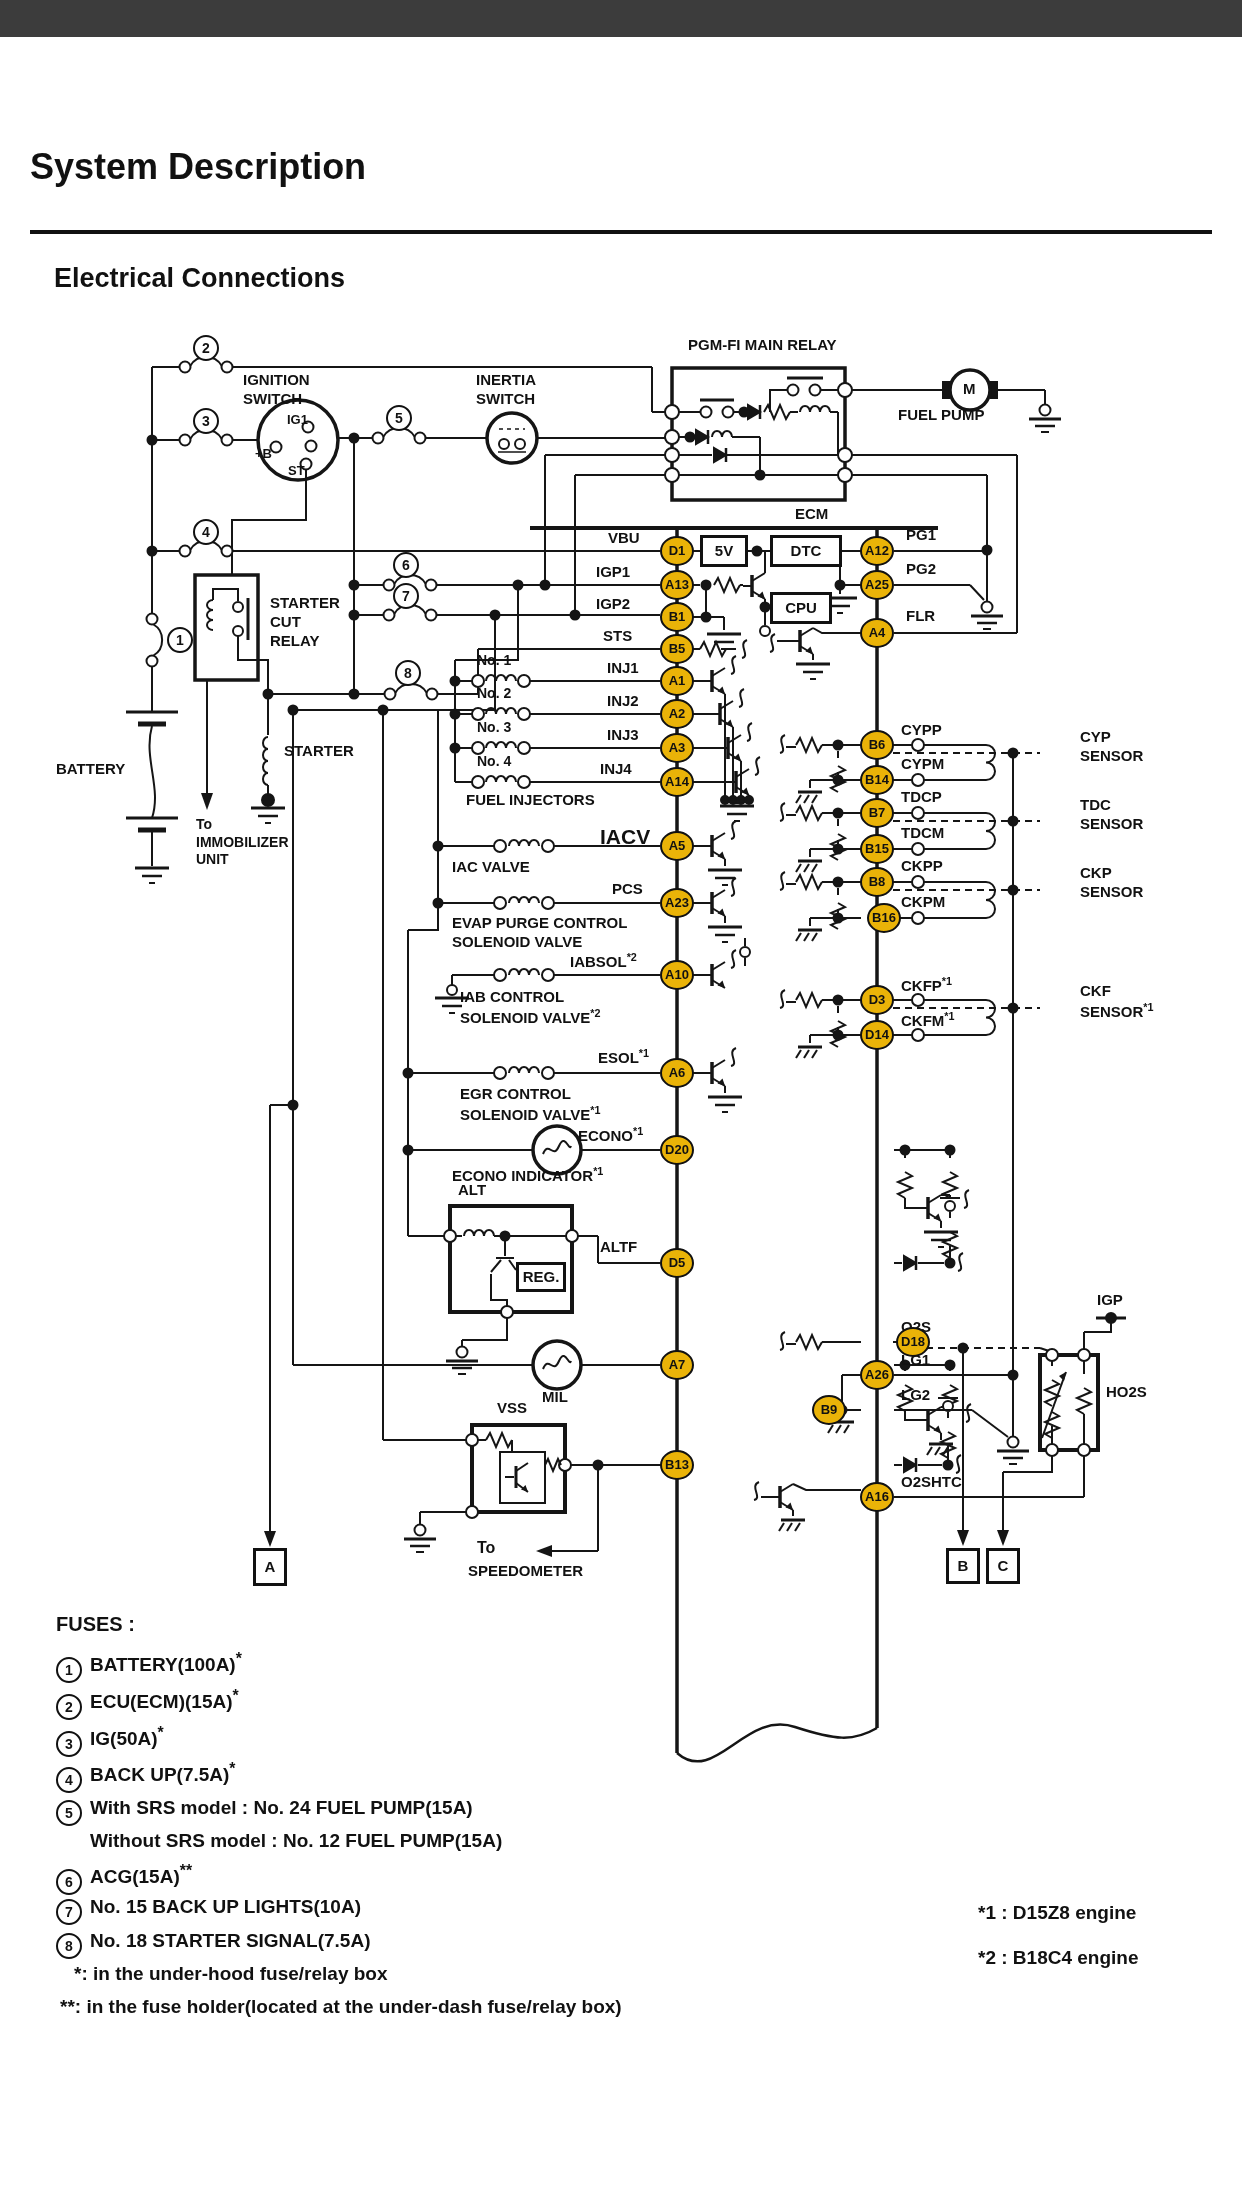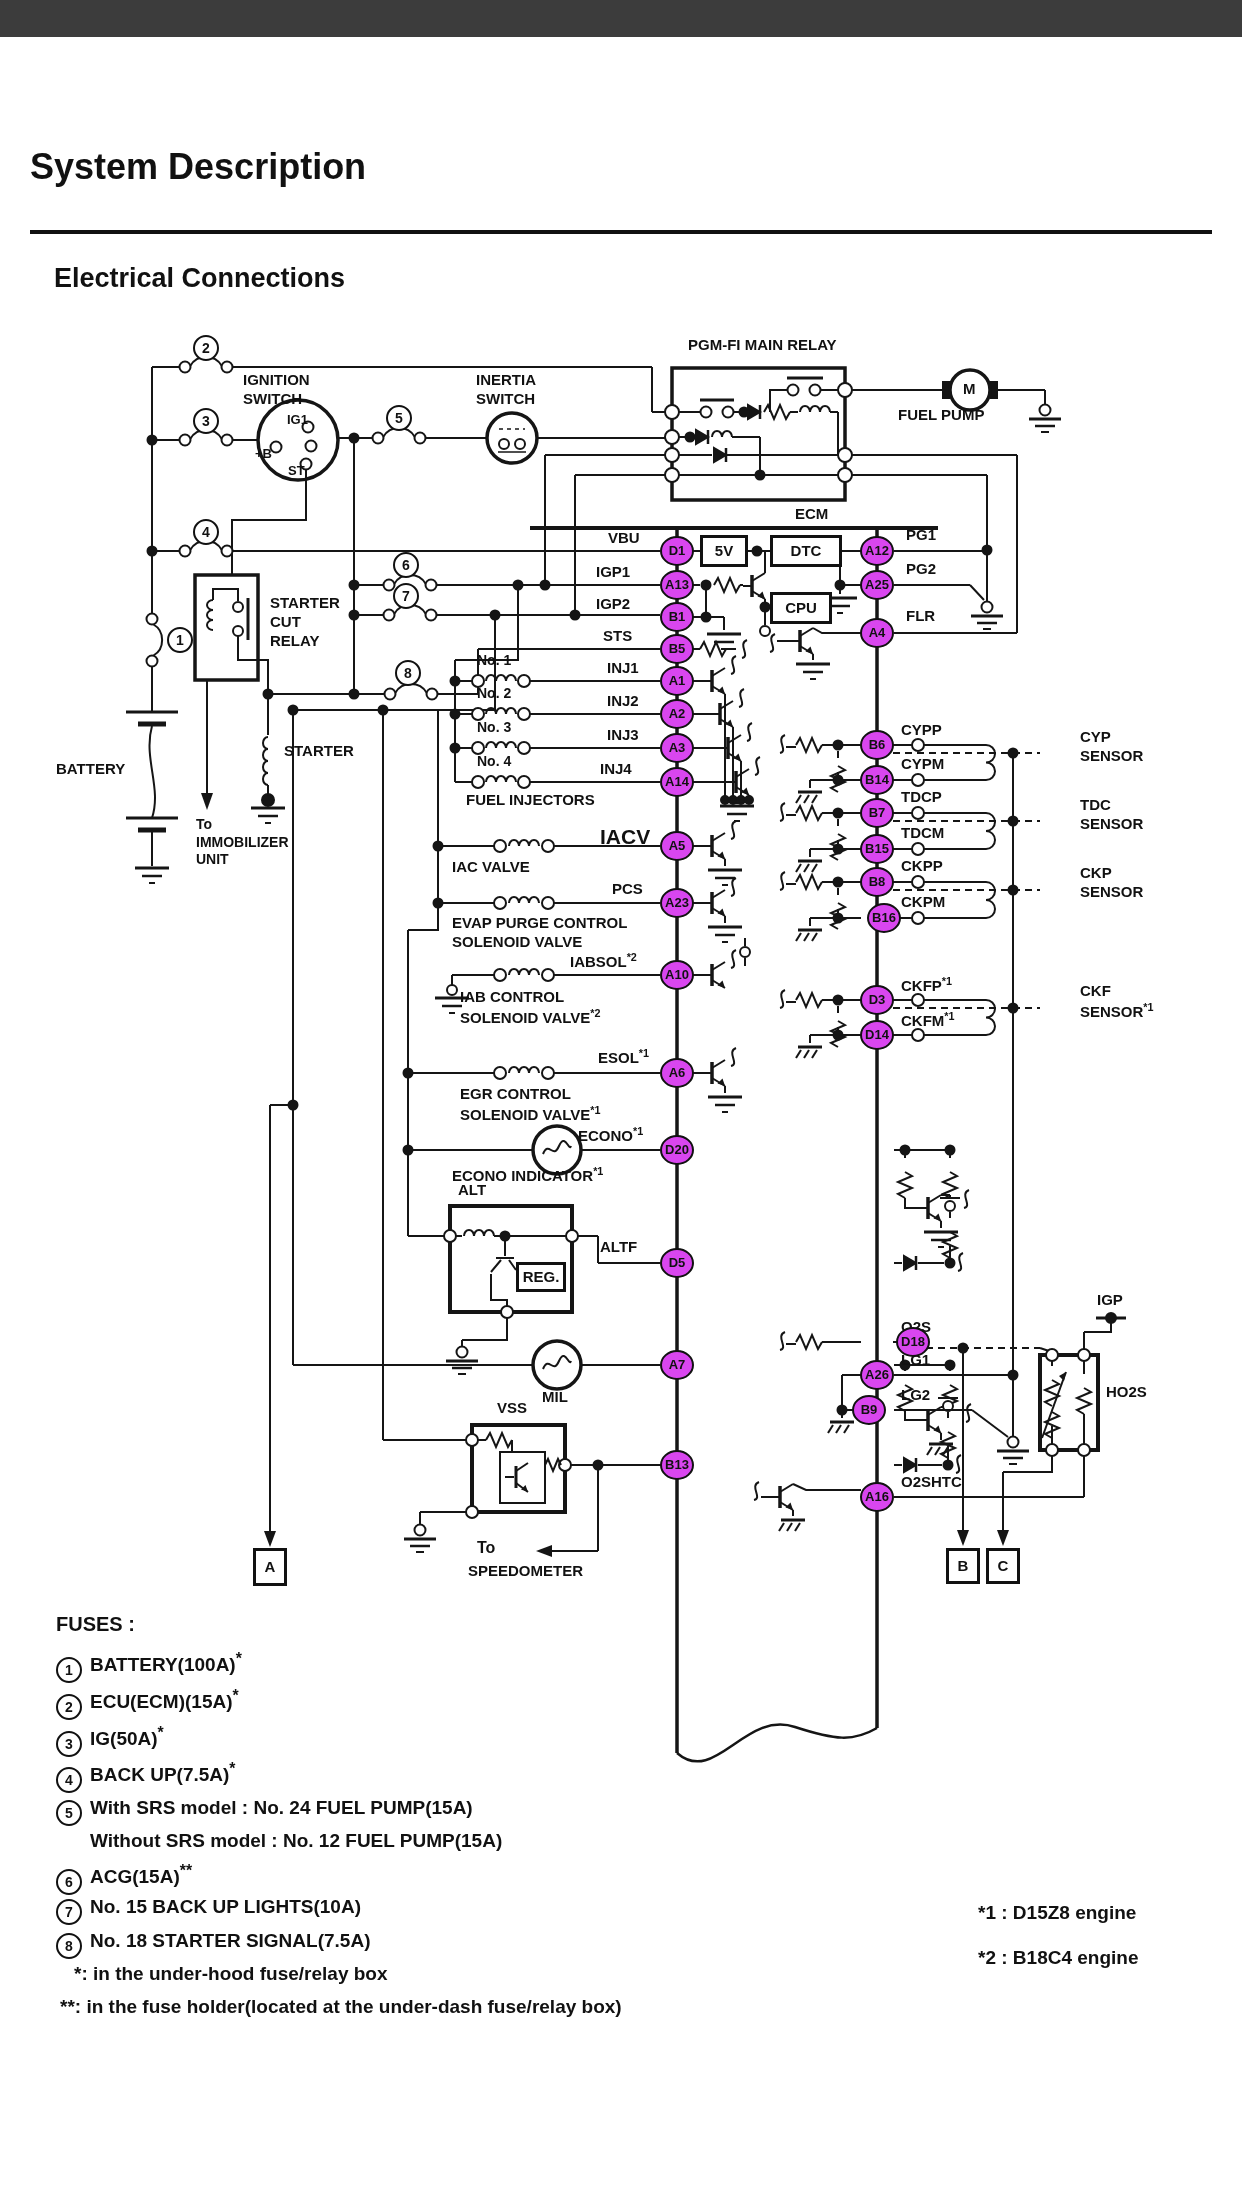--- a/index.html
+++ b/index.html
@@ -3,21 +3,21 @@
 <meta charset="utf-8">
 <style>
   html,body{margin:0;padding:0;background:#fff;}
   #page{position:relative;width:1242px;height:2208px;background:#fff;overflow:hidden;
         font-family:"Liberation Sans","DejaVu Sans",sans-serif;color:#111;}
   #topbar{position:absolute;left:0;top:0;width:1242px;height:37px;background:#3c3c3c;}
   #h-rule{position:absolute;left:30px;top:230px;width:1182px;height:4px;background:#111;}
   .lbl{position:absolute;font-weight:bold;color:#111;white-space:pre;line-height:1.25;}
   .lbl sup{font-size:72%;vertical-align:super;}
   .pin{position:absolute;width:34px;height:30px;border:2.5px solid #111;border-radius:50%;
-       background:#d946ef;font-size:13px;font-weight:bold;text-align:center;line-height:26px;box-sizing:border-box;}
+       background:#eab308;font-size:13px;font-weight:bold;text-align:center;line-height:26px;box-sizing:border-box;}
   .mk{position:absolute;width:26px;height:26px;border:2px solid #111;border-radius:50%;
       background:#fff;font-size:14px;font-weight:bold;text-align:center;line-height:23px;box-sizing:border-box;}
   .bx{position:absolute;border:3px solid #111;background:#fff;font-weight:bold;
       text-align:center;box-sizing:border-box;font-size:15px;}
   .legend-row{position:absolute;font-weight:bold;font-size:19px;white-space:pre;}
   .legend-row .mk2{display:inline-block;width:26px;height:26px;border:2px solid #111;border-radius:50%;
       text-align:center;line-height:23px;font-size:14px;box-sizing:border-box;margin-right:8px;vertical-align:-4px;}
   svg{position:absolute;left:0;top:0;}
 </style>
 </head>
@@ -659,21 +659,21 @@
       <div class="pin" style="left: 860px; top: 730px;">B6</div>
       <div class="pin" style="left: 860px; top: 765px;">B14</div>
       <div class="pin" style="left: 860px; top: 798px;">B7</div>
       <div class="pin" style="left: 860px; top: 834px;">B15</div>
       <div class="pin" style="left: 860px; top: 867px;">B8</div>
       <div class="pin" style="left: 860px; top: 903px; margin-left: 7px;">B16</div>
       <div class="pin" style="left: 860px; top: 985px;">D3</div>
       <div class="pin" style="left: 860px; top: 1020px;">D14</div>
       <div class="pin" style="left: 896px; top: 1327px;">D18</div>
       <div class="pin" style="left: 860px; top: 1360px;">A26</div>
-      <div class="pin" style="left: 852px; top: 1395px; text-align: center;">B9</div>
+      <div class="pin" style="left: 812px; top: 1395px; text-align: center;">B9</div>
       <div class="pin" style="left: 860px; top: 1482px;">A16</div>
       <div class="mk" style="left: 167px; top: 627px;">1</div>
       <div class="mk" style="left: 193px; top: 335px;">2</div>
       <div class="mk" style="left: 193px; top: 408px;">3</div>
       <div class="mk" style="left: 193px; top: 519px;">4</div>
       <div class="mk" style="left: 386px; top: 405px;">5</div>
       <div class="mk" style="left: 393px; top: 552px;">6</div>
       <div class="mk" style="left: 393px; top: 583px;">7</div>
       <div class="mk" style="left: 395px; top: 660px;">8</div>
       <div class="bx" style="left: 700px; top: 535px; width: 48px; height: 32px; line-height: 26px;">5V</div>

